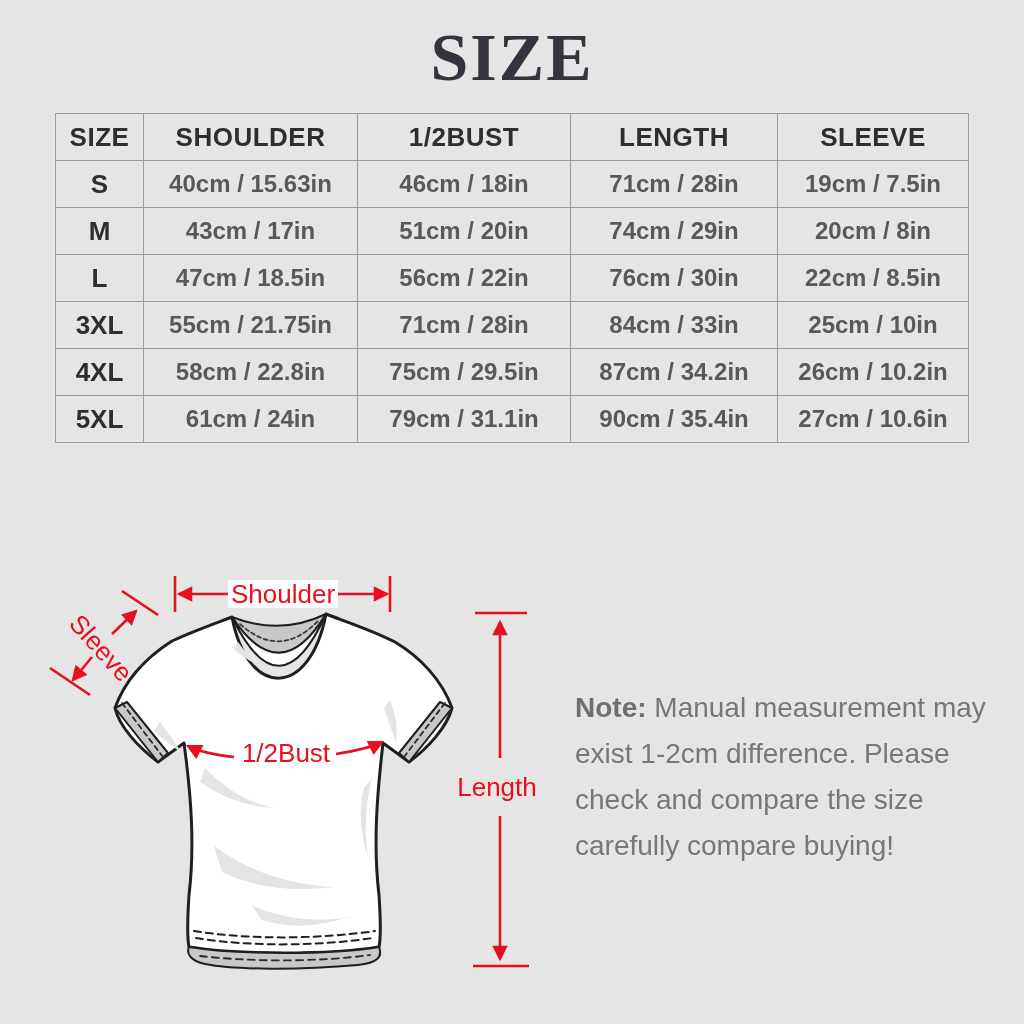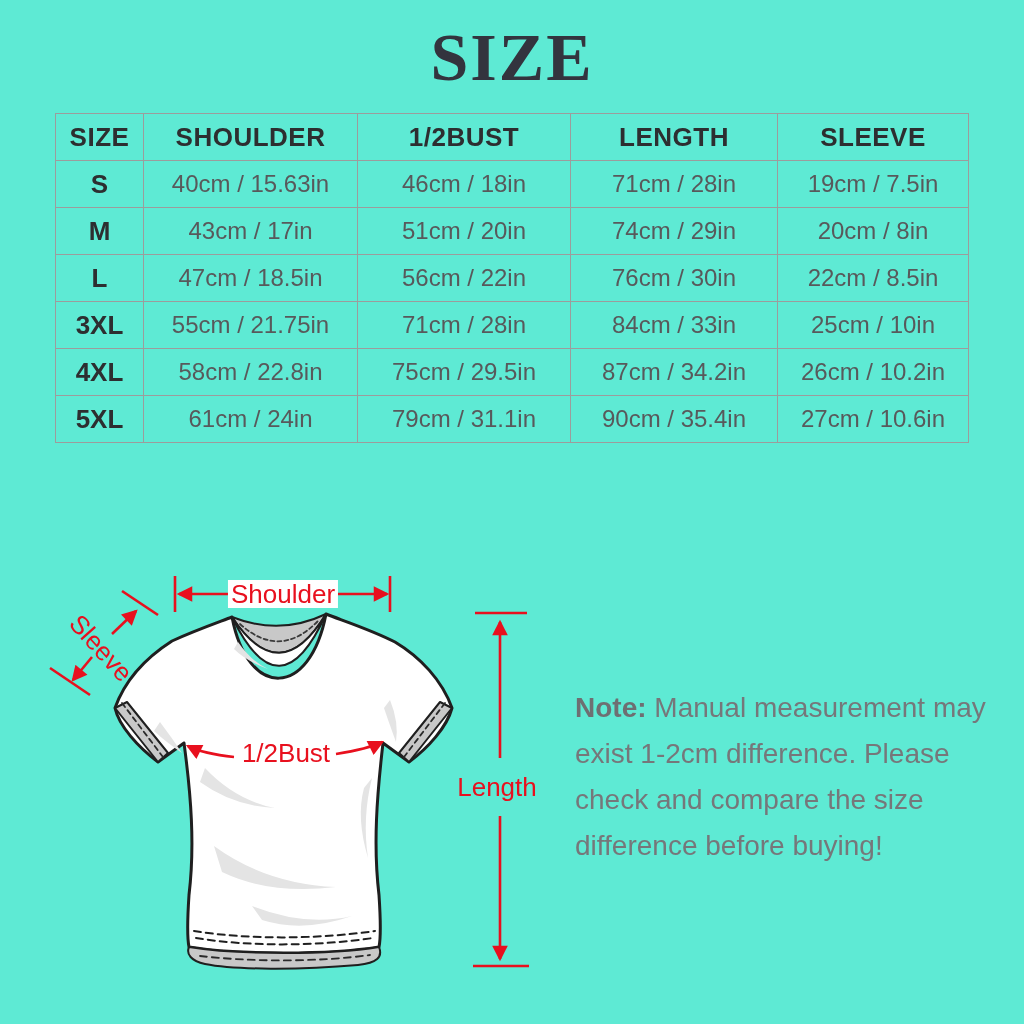--- a/index.html
+++ b/index.html
@@ -1,31 +1,31 @@
 <!DOCTYPE html>
 <html><head>
 <meta charset="utf-8">
 <style>
   html,body{margin:0;padding:0;background:#fff;}
-  .canvas{position:relative;width:1024px;height:1024px;background:#5eead4;overflow:hidden;
+  .canvas{position:relative;width:1024px;height:1024px;background:#e5e5e5;overflow:hidden;
           font-family:"Liberation Sans", sans-serif;}
 
   
   .page-title{position:absolute;left:0;right:0;top:18px;margin:0;text-align:center;
     font-family:"Liberation Serif", serif;font-weight:bold;font-size:68px;
     letter-spacing:2px;color:#33343e;}
 
   
   table.size-table{position:absolute;left:55px;top:113px;width:913px;
     border-collapse:collapse;table-layout:fixed;}
   .size-table th,.size-table td{border:1.5px solid #9c9c9c;height:46px;
     text-align:center;vertical-align:middle;padding:0;white-space:nowrap;overflow:hidden;}
   .size-table th{font-size:26px;font-weight:bold;color:#2d2e30;letter-spacing:.5px;}
   .size-table td.sz{font-size:26px;font-weight:bold;color:#2d2e30;}
-  .size-table td.val{font-size:24px;font-weight:normal;color:#58595b;}
+  .size-table td.val{font-size:24px;font-weight:bold;color:#58595b;}
 
   
   .diagram-svg{position:absolute;left:40px;top:560px;width:530px;height:460px;}
   .red-label{position:absolute;transform:translate(-50%,-50%);color:#e8101e;
     font-size:26px;line-height:1;background:#ffffff;padding:1px 3px;white-space:nowrap;}
   .red-label.rot{transform:translate(-50%,-50%) rotate(48deg);background:transparent;}
   .red-label.nobg{background:transparent;}
 
   
   .note{position:absolute;left:575px;top:685px;width:420px;color:#76777a;
@@ -179,16 +179,16 @@
 
   <span class="red-label" style="left:283px;top:594px;">Shoulder</span>
   <span class="red-label rot" style="left:101px;top:648px;">Sleeve</span>
   <span class="red-label nobg" style="left:286px;top:753px;">1/2Bust</span>
   <span class="red-label nobg" style="left:497px;top:787px;">Length</span>
 
   <div class="note">
     <div><b>Note:</b><span> Manual measurement may</span></div>
     <div>exist 1-2cm difference. Please</div>
     <div>check and compare the size</div>
-    <div>difference before buying!</div>
+    <div>carefully compare buying!</div>
   </div>
 
 </div>
 
 </body></html>

